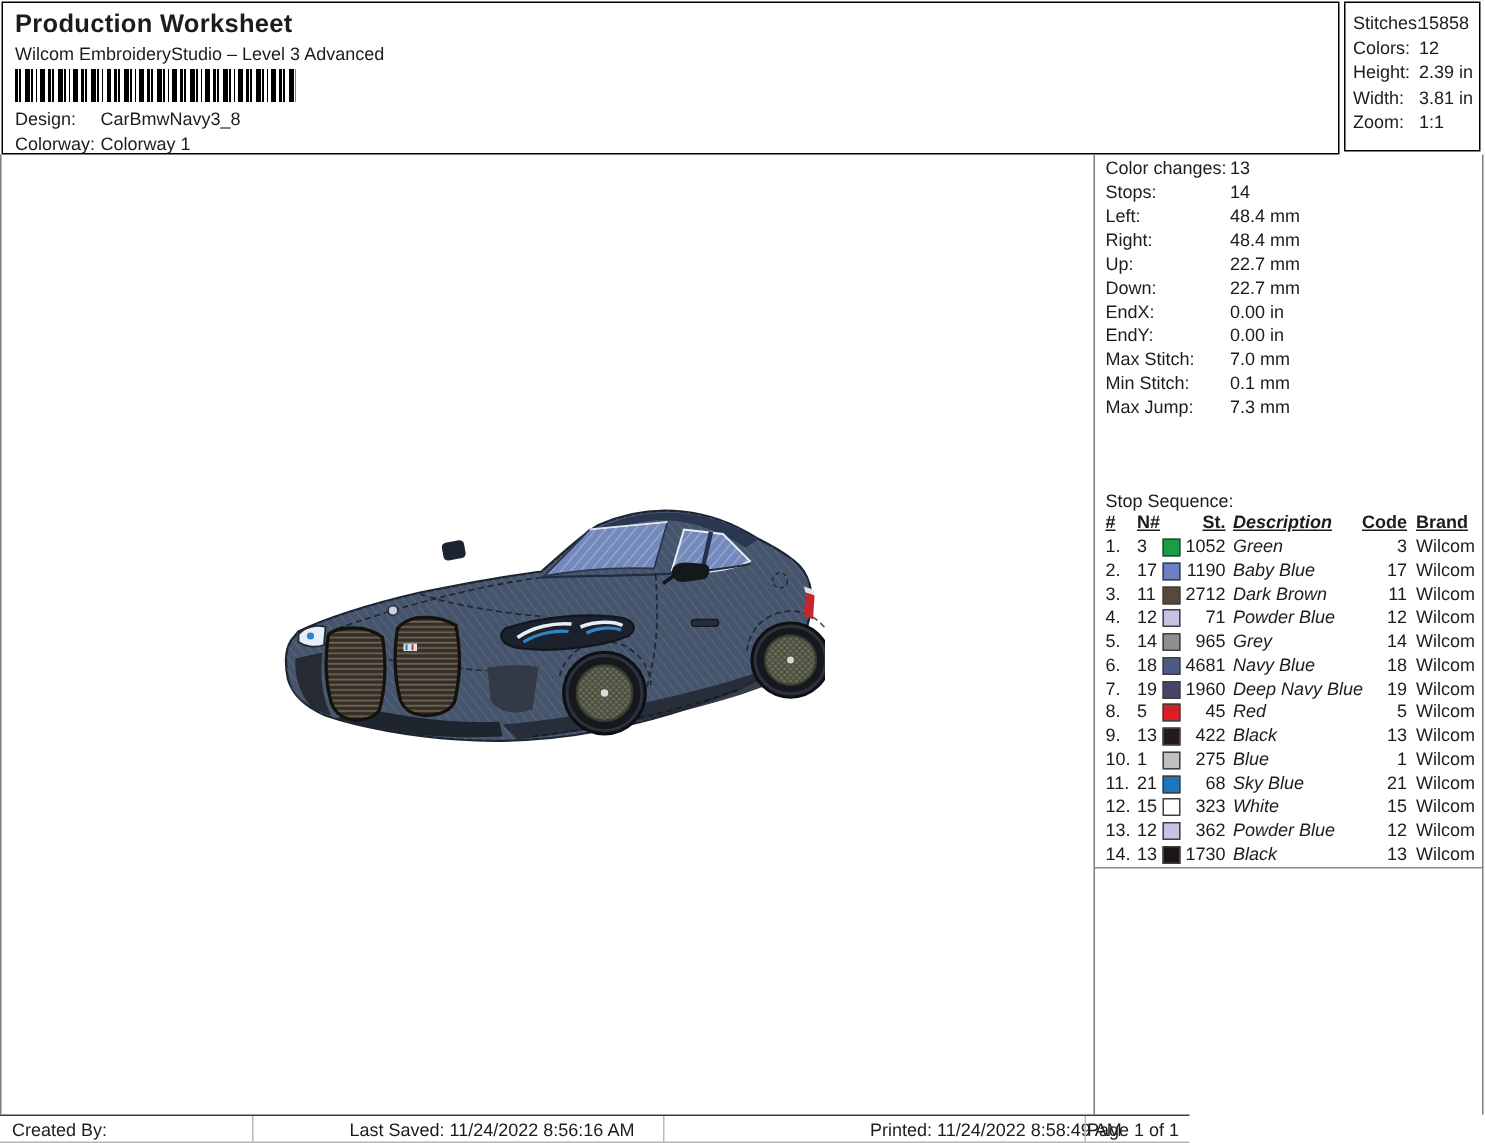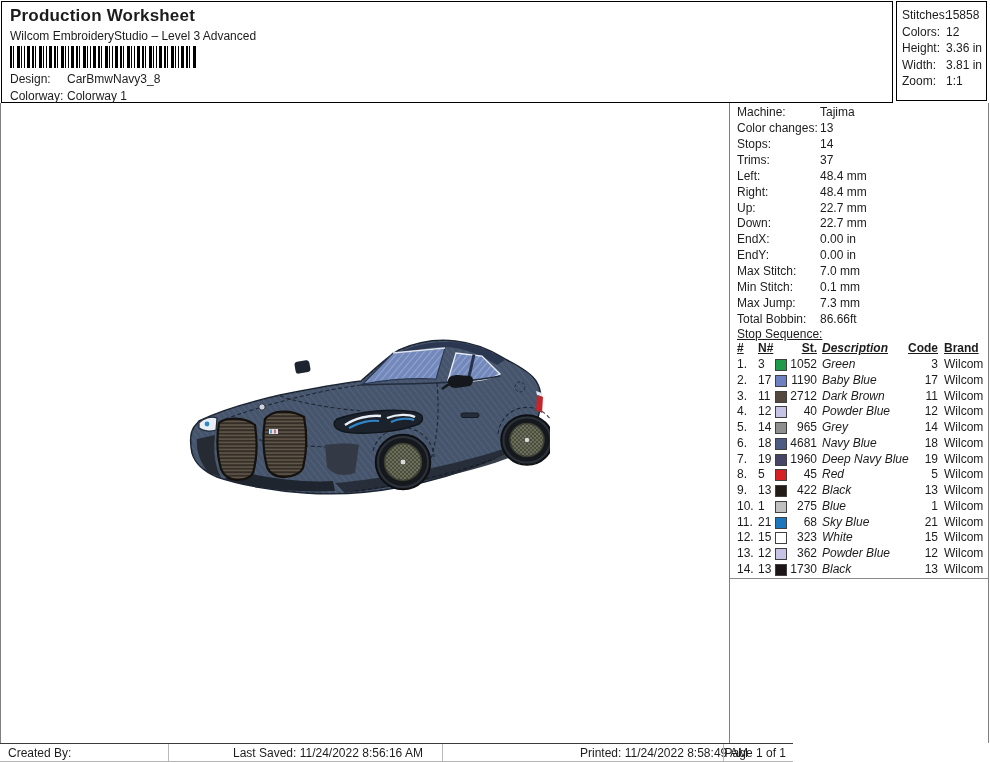--- a/index.html
+++ b/index.html
@@ -23,21 +23,21 @@
   .stats-box{left:896px;top:1px;width:91px;height:100px;border:1px solid #000;background:#fff;padding-top:5px;box-sizing:border-box;}
   .srow{display:flex;height:16.6px;line-height:16.6px;padding-left:5px;}
   .srow .sk{width:44px;}
   
   .vline{width:1px;background:#7f7f7f;}
   .hline{height:1px;background:#8a8a8a;}
   
   .machine-panel{left:730px;top:105px;width:259px;}
   .mrow{display:flex;height:15.93px;line-height:15.93px;}
   .mrow .mk{width:83px;padding-left:7px;flex:none;}
-  .stopseq-title{left:737px;top:327px;height:15px;line-height:15px;text-decoration:underline;}
+  .stopseq-title{left:737px;top:327px;height:15px;line-height:15px;}
   .thead{left:730px;top:341px;width:259px;height:16px;font-weight:bold;}
   .thead span{text-decoration:underline;}
   .tbody{left:730px;top:357px;width:259px;}
   .trow{position:relative;height:15.75px;line-height:15.75px;white-space:nowrap;}
   .thead{position:absolute;}
   .c-idx{position:absolute;left:7px;}
   .c-n{position:absolute;left:28px;}
   .c-swatch{position:absolute;left:45px;top:2px;width:10px;height:10px;border:1px solid #3f3f3f;}
   .c-st{position:absolute;left:56px;width:31px;text-align:right;}
   .c-desc{position:absolute;left:92px;font-style:italic;}
@@ -72,21 +72,21 @@
       <span class="sv">15858</span>
     </div>
 
     <div class="srow">
       <span class="sk">Colors:</span>
       <span class="sv">12</span>
     </div>
 
     <div class="srow">
       <span class="sk">Height:</span>
-      <span class="sv">3.36 in</span>
+      <span class="sv">2.39 in</span>
     </div>
 
     <div class="srow">
       <span class="sk">Width:</span>
       <span class="sv">3.81 in</span>
     </div>
 
     <div class="srow">
       <span class="sk">Zoom:</span>
       <span class="sv">1:1</span>
@@ -202,39 +202,31 @@
     <ellipse rx="26" ry="25" fill="#15181c" stroke="#0c0e11" stroke-width="1.5"></ellipse>
     <ellipse rx="23.5" ry="22.5" fill="none" stroke="#2c313a" stroke-width="2"></ellipse>
     <ellipse rx="17" ry="16.5" fill="url(#rimPat)" stroke="#3a3e31" stroke-width="1.5"></ellipse>
     <circle r="2.8" fill="#d9dcd6" stroke="#50544a" stroke-width="1"></circle>
   </g>
 </svg>
 </div>
 
 <div class="abs machine-panel">
 
-    <div class="mrow">
-      <span class="mk">Machine:</span>
-      <span class="mv">Tajima</span>
-    </div>
 
     <div class="mrow">
       <span class="mk">Color changes:</span>
       <span class="mv">13</span>
     </div>
 
     <div class="mrow">
       <span class="mk">Stops:</span>
       <span class="mv">14</span>
     </div>
 
-    <div class="mrow">
-      <span class="mk">Trims:</span>
-      <span class="mv">37</span>
-    </div>
 
     <div class="mrow">
       <span class="mk">Left:</span>
       <span class="mv">48.4 mm</span>
     </div>
 
     <div class="mrow">
       <span class="mk">Right:</span>
       <span class="mv">48.4 mm</span>
     </div>
@@ -267,24 +259,20 @@
     <div class="mrow">
       <span class="mk">Min Stitch:</span>
       <span class="mv">0.1 mm</span>
     </div>
 
     <div class="mrow">
       <span class="mk">Max Jump:</span>
       <span class="mv">7.3 mm</span>
     </div>
 
-    <div class="mrow">
-      <span class="mk">Total Bobbin:</span>
-      <span class="mv">86.66ft</span>
-    </div>
   </div>
 
 <div class="abs stopseq-title">Stop Sequence:</div>
 
 <div class="thead">
   <span class="c-idx">#</span>
   <span class="c-n">N#</span>
   <span class="c-st">St.</span>
   <span class="c-desc">Description</span>
   <span class="c-code">Code</span>
@@ -320,21 +308,21 @@
       <span class="c-st">2712</span>
       <span class="c-desc">Dark Brown</span>
       <span class="c-code">11</span>
       <span class="c-brand">Wilcom</span>
     </div>
 
     <div class="trow">
       <span class="c-idx">4.</span>
       <span class="c-n">12</span>
       <span class="c-swatch" style="background: rgb(198, 195, 230);"></span>
-      <span class="c-st">40</span>
+      <span class="c-st">71</span>
       <span class="c-desc">Powder Blue</span>
       <span class="c-code">12</span>
       <span class="c-brand">Wilcom</span>
     </div>
 
     <div class="trow">
       <span class="c-idx">5.</span>
       <span class="c-n">14</span>
       <span class="c-swatch" style="background: rgb(143, 143, 143);"></span>
       <span class="c-st">965</span>

